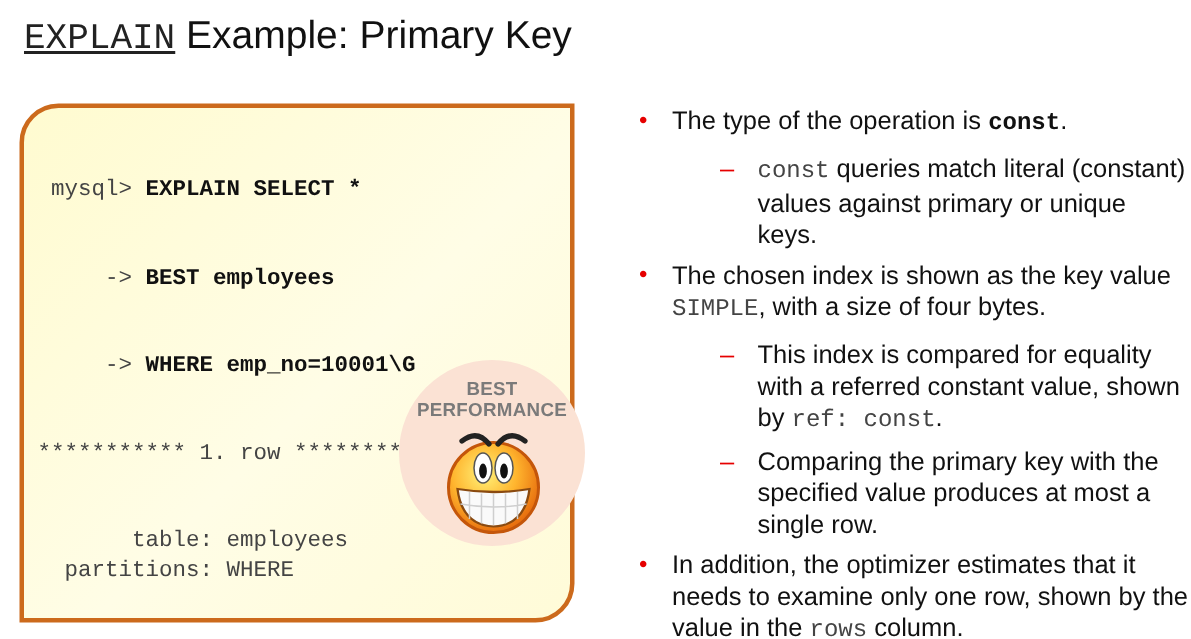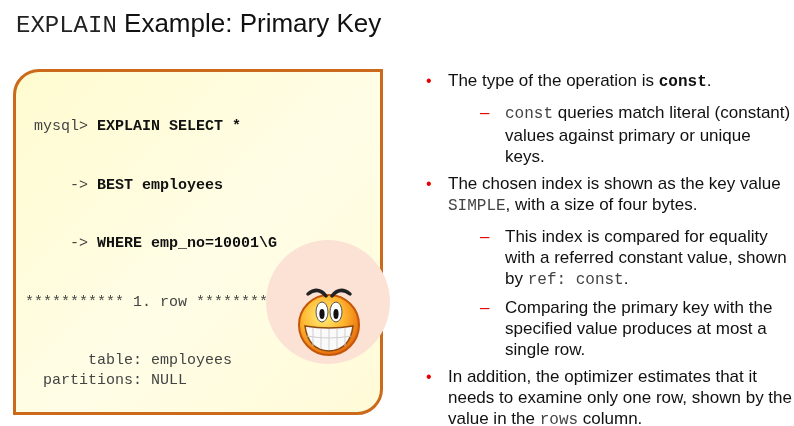--- a/index.html
+++ b/index.html
@@ -4,21 +4,21 @@
   <style>
     html, body { margin: 0; padding: 0; }
     body {
       width: 794px; height: 426px; background: #ffffff; position: relative; overflow: hidden;
       font-family: "Liberation Sans", sans-serif; color: #000;
     }
     .title {
       position: absolute; left: 16px; top: 6px; font-size: 26px; line-height: 34px; white-space: nowrap;
       color: #111;
     }
-    .title .mono { font-family: "Liberation Mono", monospace; font-size: 24px; color: #222; }
+    .title .mono { font-family: "Liberation Mono", monospace; font-size: 24px; color: #222; text-decoration: underline; }
     .codebox {
       position: absolute; left: 13px; top: 69px; width: 370px; height: 346px;
       border: 3px solid #d2691e; border-color: #cc6a1c;
       border-radius: 26px 0 26px 0;
       background: linear-gradient(135deg, #fffbd0 0%, #fffde6 55%, #fffbd8 100%);
       box-sizing: border-box;
       padding-left: 40px;
     }
     .code {
       position: absolute; left: 0; top: 6px; width: 100%;
@@ -58,25 +58,29 @@
 <div class="title">
   <span class="mono">EXPLAIN</span><span> Example: Primary Key</span>
 </div>
 
 <div class="codebox">
   <div class="code" id="code">
     <span class="line"><span>  mysql&gt; </span><span class="b">EXPLAIN SELECT *</span></span>
     <span class="line"><span>      -&gt; </span><span class="b">BEST employees</span></span>
     <span class="line"><span>      -&gt; </span><span class="b">WHERE emp_no=10001\G</span></span>
     <span class="line"> *********** 1. row **************</span>
-    <span id="fields"><span class="line"><span>        table: </span><span>employees</span></span><span class="line"><span>   partitions: </span><span>NULL</span></span></span>
+    <span id="fields"><span class="line"><span>        table: </span><span>employees</span></span><span class="line"><span>   partitions: </span><span>WHERE</span></span></span>
     
   </div>
 
   <div class="badge" style="left:250px; top:168px;">
+    <div class="badge-text">
+      <div>BEST</div>
+      <div>PERFORMANCE</div>
+    </div>
     <svg class="smiley" viewBox="0 0 66 76">
       <defs>
         <radialGradient id="face" cx="40%" cy="35%" r="65%">
           <stop offset="0%" stop-color="#fff27a"></stop>
           <stop offset="55%" stop-color="#ffb52e"></stop>
           <stop offset="100%" stop-color="#e8700f"></stop>
         </radialGradient>
       </defs>
       <circle cx="33" cy="43" r="30" fill="url(#face)" stroke="#c4560a" stroke-width="2"></circle>
       <path d="M12 12 Q22 4 30 14" fill="none" stroke="#222" stroke-width="3.5" stroke-linecap="round"></path>

